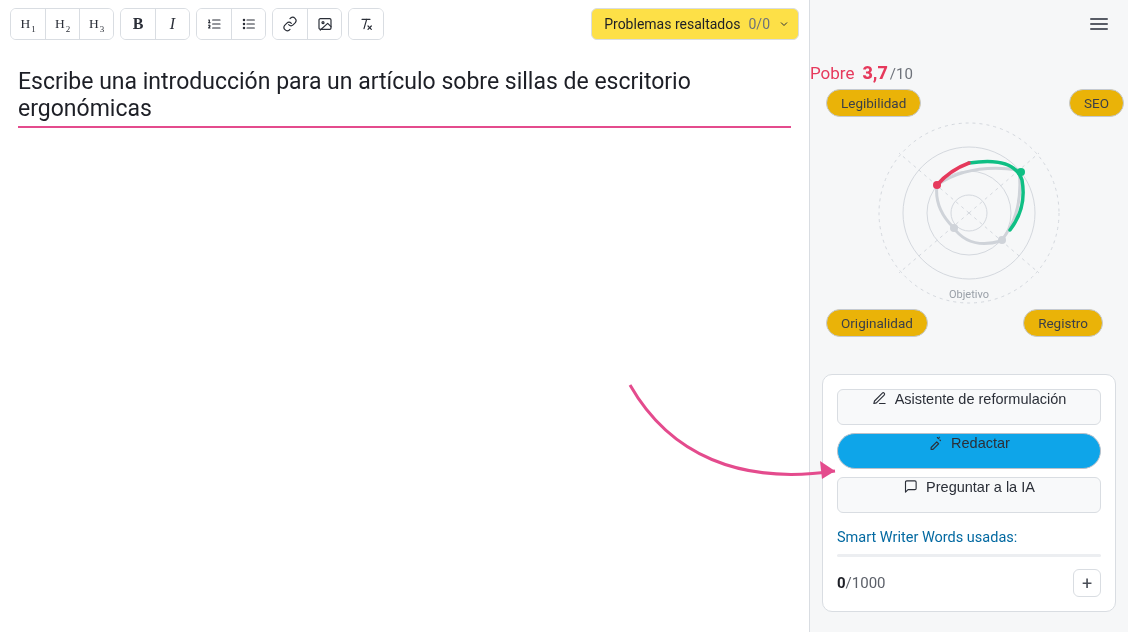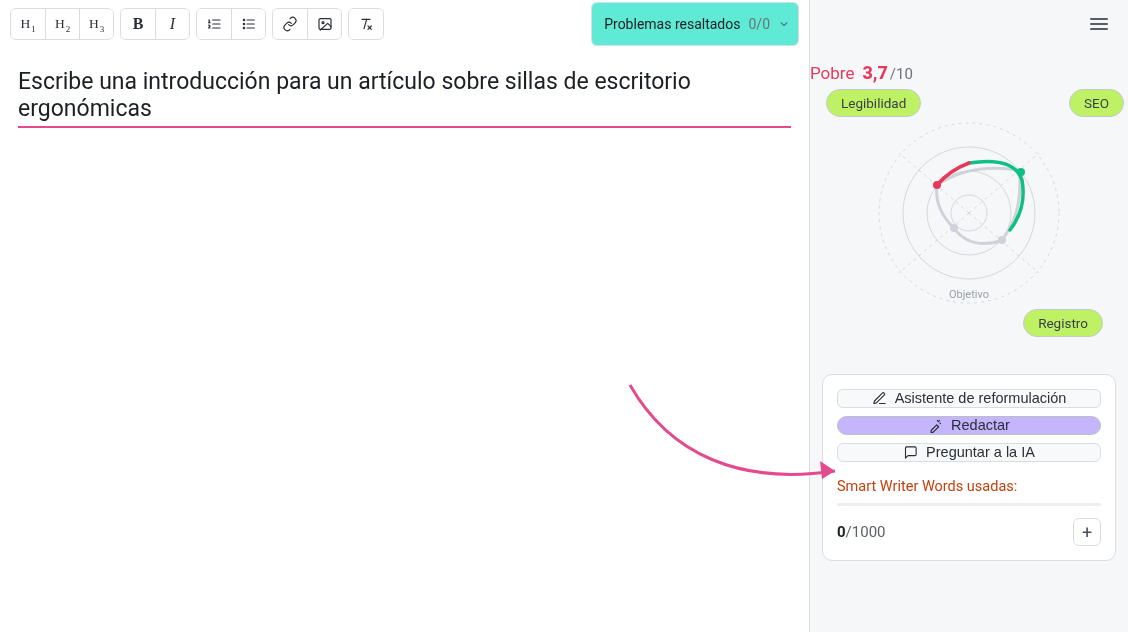--- a/index.html
+++ b/index.html
@@ -81,25 +81,25 @@
   .tb-h sub { font-size: 9px; position: relative; top: 4px; }
   .bold-glyph { font-family: Georgia, serif; font-weight: 700; font-size: 16px; }
   .italic-glyph { font-family: Georgia, serif; font-style: italic; font-size: 16px; }
   .ic { width: 16px; height: 16px; stroke: #2b2f38; fill: none; stroke-width: 1.8; stroke-linecap: round; stroke-linejoin: round; }
   .spacer { flex: 1; }
   .problems {
     display: flex;
     align-items: center;
     border: 1px solid var(--border);
     border-radius: 6px;
-    height: 44px;
+    height: 32px;
     padding: 0 8px 0 12px;
     gap: 8px;
     font-size: 14px;
-    background: #5eead4;
+    background: #fde047;
   }
   .problems .count { color: var(--muted); }
   .chev { width: 12px; height: 12px; stroke: #2b2f38; stroke-width: 2; fill: none; }
 
   
   .editor-body { flex: 1; padding: 20px 18px; }
   .prompt-line {
     display: inline-block;
     font-size: 23px;
     padding-bottom: 4px;
@@ -119,21 +119,21 @@
 
   .score-area { margin-top: 14px; }
   .score-label { color: var(--red); font-size: 17px; }
   .score-num { color: var(--red); font-weight: 800; font-size: 18px; margin-left: 4px; }
   .score-of { color: var(--muted); font-size: 15px; margin-left: 2px; }
 
   .radar-wrap { position: relative; width: 100%; height: 260px; }
   .pill {
     position: absolute;
     border: 1px solid var(--border-strong);
-    background: #bef264;
+    background: #eab308;
     border-radius: 999px;
     font-size: 13.5px;
     color: #3b3f48;
     padding: 5px 14px;
   }
   .pill.tl { top: 6px; left: 16px; }
   .pill.tr { top: 6px; right: 4px; }
   .pill.bl { bottom: 6px; left: 16px; }
   .pill.br { bottom: 6px; right: 25px; }
   .obj-label { position:absolute; left:50%; bottom:42px; transform:translateX(-50%); font-size:11px; color:#9aa0a8; }
@@ -147,32 +147,32 @@
     right: 12px;
     background:#fff;
     border:1px solid var(--border);
     border-radius:10px;
     padding:14px 14px 14px;
   }
   .sw-head { display:flex; align-items:center; gap:8px; margin-bottom:12px; }
   .sw-title { font-weight:800; font-size:17px; flex:1; font-family: "Trebuchet MS", Arial, sans-serif; letter-spacing:0.2px; }
   .info-dot { width:16px; height:16px; color:#a8adb5; font-family: Georgia, serif; font-style: italic; font-size:14px; text-align:center; }
   .sw-btn {
-    display:flex; align-items:flex-end; justify-content:center; gap:8px;
-    width:100%; height:19px;
+    display:flex; align-items:flex-start; justify-content:center; gap:8px;
+    width:100%; height:36px;
     border:1px solid var(--border);
     background:#f8f9fa;
     border-radius:6px;
     font-size:14.5px; color:#2b2f38;
     cursor:pointer;
   }
   .sw-btn + .sw-btn { margin-top:8px; }
   .sw-btn .ic { width:15px; height:15px; }
-  .sw-btn.highlight { border-color:#bbc0c8; background:#c4b5fd;border-radius:18px; }
-  .sw-usage { margin-top:16px; font-size:14.5px; color:#c2410c; }
+  .sw-btn.highlight { border-color:#bbc0c8; background:#0ea5e9;border-radius:18px; }
+  .sw-usage { margin-top:16px; font-size:14.5px; color:#0369a1; }
   .sw-progress { height:3px; background:#eceef1; border-radius:2px; margin-top:8px; margin-bottom:12px; }
   .sw-foot { display:flex; align-items:center; }
   .sw-count { font-weight:700; font-size:15px; }
   .sw-of { color:#5c6069; font-size:15px; }
   .plus-btn {
     margin-left:auto; width:28px; height:28px;
     border:1px solid var(--border); border-radius:6px;
     display:flex; align-items:center; justify-content:center;
     font-size:18px; color:#4a4e57; background:#fff; cursor:pointer;
   }
@@ -296,20 +296,21 @@
     </div>
 
     <div class="score-area">
       <span class="score-label">Pobre</span>
       <span class="score-num">3,7</span><span class="score-of">/10</span>
     </div>
 
     <div class="radar-wrap">
       <div class="pill tl">Legibilidad</div>
       <div class="pill tr">SEO</div>
+      <div class="pill bl">Originalidad</div>
       <div class="pill br">Registro</div>
       <div class="obj-label">Objetivo</div>
 
       <svg class="radar-svg" width="210" height="210" viewBox="0 0 210 210">
         <g stroke="#d4d8de" stroke-width="1" fill="none">
           <circle cx="105" cy="105" r="90" stroke-dasharray="3 4"></circle>
           <circle cx="105" cy="105" r="66"></circle>
           <circle cx="105" cy="105" r="42"></circle>
           <circle cx="105" cy="105" r="18"></circle>
           <line x1="105" y1="105" x2="35" y2="45" stroke-dasharray="3 4"></line>

